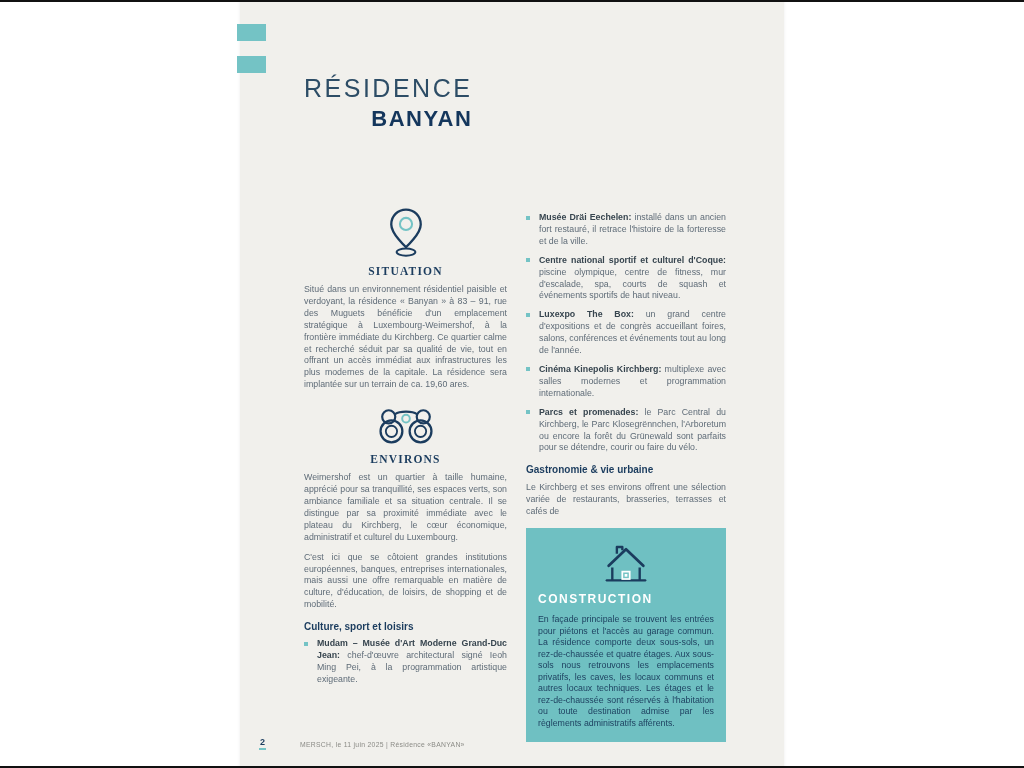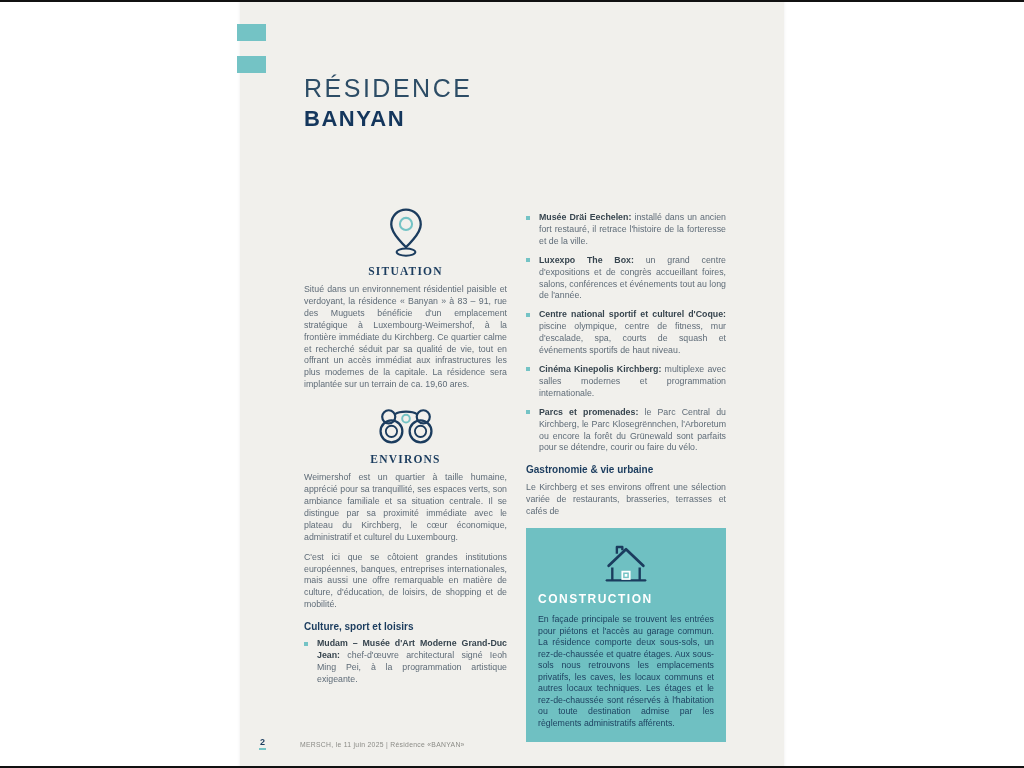--- a/index.html
+++ b/index.html
@@ -7,21 +7,21 @@
               font-family:"Liberation Sans", sans-serif; }
   .frame-line { position:absolute; left:0; width:1024px; height:2px; background:#111; z-index:9; }
   .frame-top { top:0; } .frame-bottom { bottom:0; }
 
   .page { position:absolute; left:240px; top:0; width:544px; height:768px;
           background:#f1f0ec; box-shadow:0 0 3px rgba(0,0,0,0.08); }
 
   .corner-sq { position:absolute; left:-3px; width:29px; height:17px; background:#74c3c5; }
   .sq1 { top:24px; } .sq2 { top:56px; }
 
-  .title-block { position:absolute; left:64px; top:74px; }
+  .title-block { position:absolute; left:64px; top:74px;text-align:right; }
   .title-line1 { font-size:25px; font-weight:400; letter-spacing:2.5px; color:#2d4d66; }
   .title-line2 { font-size:22px; font-weight:700; letter-spacing:1.5px; color:#14365c; margin-top:3px; }
 
   .col { position:absolute; color:#5e6b77; }
   .col-left  { left:64px;  top:207px; width:203px; }
   .col-right { left:286px; top:212px; width:200px; }
 
   .icon-wrap { text-align:center; }
   .icon-wrap.binoc { margin-top:14px; }
 
@@ -108,25 +108,25 @@
 
   <div class="col col-right">
 
     <ul class="bullets">
       <li>
         <span class="bullet-sq"></span>
         <span class="lead">Musée Dräi Eechelen:</span><span> installé dans un ancien fort restauré, il retrace l'histoire de la forteresse et de la ville.</span>
       </li>
       <li>
         <span class="bullet-sq"></span>
-        <span class="lead">Luxexpo The Box:</span><span> un grand centre d'expositions et de congrès accueillant foires, salons, conférences et événements tout au long de l'année.</span>
+        <span class="lead">Centre national sportif et culturel d'Coque:</span><span> piscine olympique, centre de fitness, mur d'escalade, spa, courts de squash et événements sportifs de haut niveau.</span>
       </li>
       <li>
         <span class="bullet-sq"></span>
-        <span class="lead">Centre national sportif et culturel d'Coque:</span><span> piscine olympique, centre de fitness, mur d'escalade, spa, courts de squash et événements sportifs de haut niveau.</span>
+        <span class="lead">Luxexpo The Box:</span><span> un grand centre d'expositions et de congrès accueillant foires, salons, conférences et événements tout au long de l'année.</span>
       </li>
       <li>
         <span class="bullet-sq"></span>
         <span class="lead">Cinéma Kinepolis Kirchberg:</span><span> multiplexe avec salles modernes et programmation internationale.</span>
       </li>
       <li>
         <span class="bullet-sq"></span>
         <span class="lead">Parcs et promenades:</span><span> le Parc Central du Kirchberg, le Parc Klosegrënnchen, l'Arboretum ou encore la forêt du Grünewald sont parfaits pour se détendre, courir ou faire du vélo.</span>
       </li>
     </ul>

